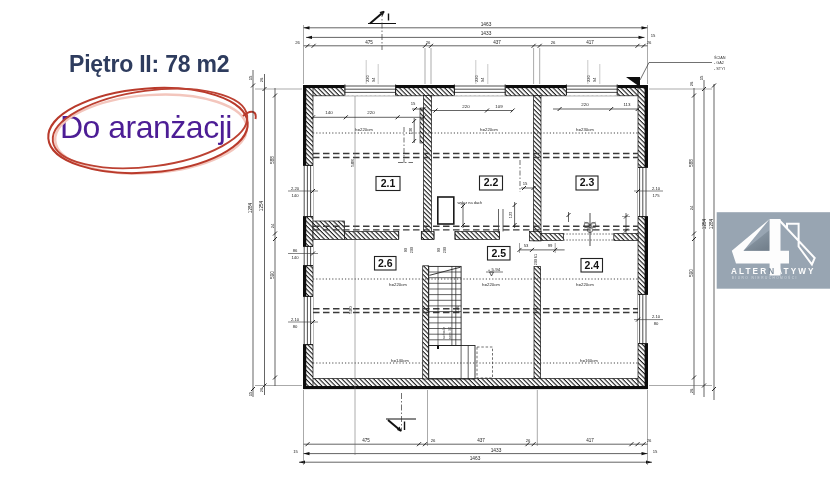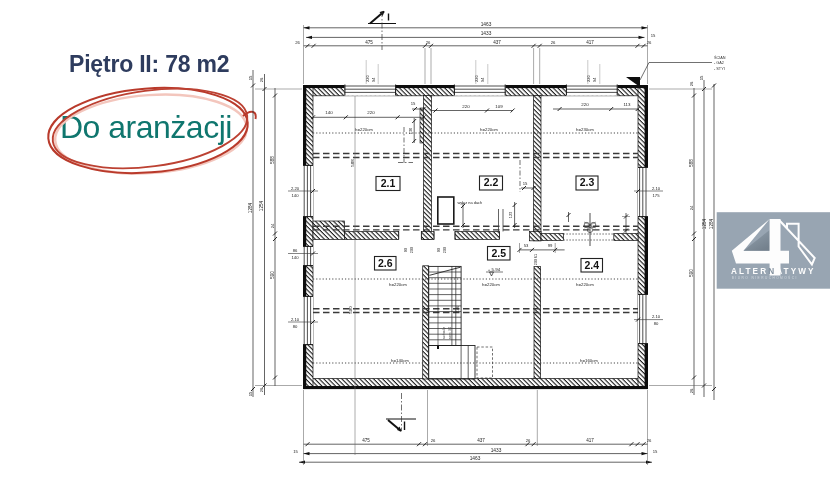--- a/index.html
+++ b/index.html
@@ -1,16 +1,16 @@
 <!DOCTYPE html>
 <html><head><meta charset="utf-8"><style>
 html,body{margin:0;padding:0;background:#fff;width:830px;height:500px;overflow:hidden;}
 *{font-family:"Liberation Sans",sans-serif;}
 .ttl{position:absolute;left:69px;top:51px;font-size:23px;font-weight:700;color:#2e3c5e;letter-spacing:-0.2px;}
-.sub{position:absolute;left:60px;top:109px;font-size:32px;font-weight:400;color:#0f766e;letter-spacing:-0.5px;}
+.sub{position:absolute;left:60px;top:109px;font-size:32px;font-weight:400;color:#4c1d95;letter-spacing:-0.5px;}
 svg{position:absolute;left:0;top:0;}
 </style></head><body>
 
 <div class="ttl">Piętro II: 78 m2</div>
 
 <div class="sub">Do aranżacji</div>
 <svg width="830" height="500" viewBox="0 0 830 500">
 <defs>
 <pattern id="hat" patternUnits="userSpaceOnUse" width="3.2" height="3.2" patternTransform="rotate(45)">
         <rect width="3.2" height="3.2" fill="#fff"></rect>

